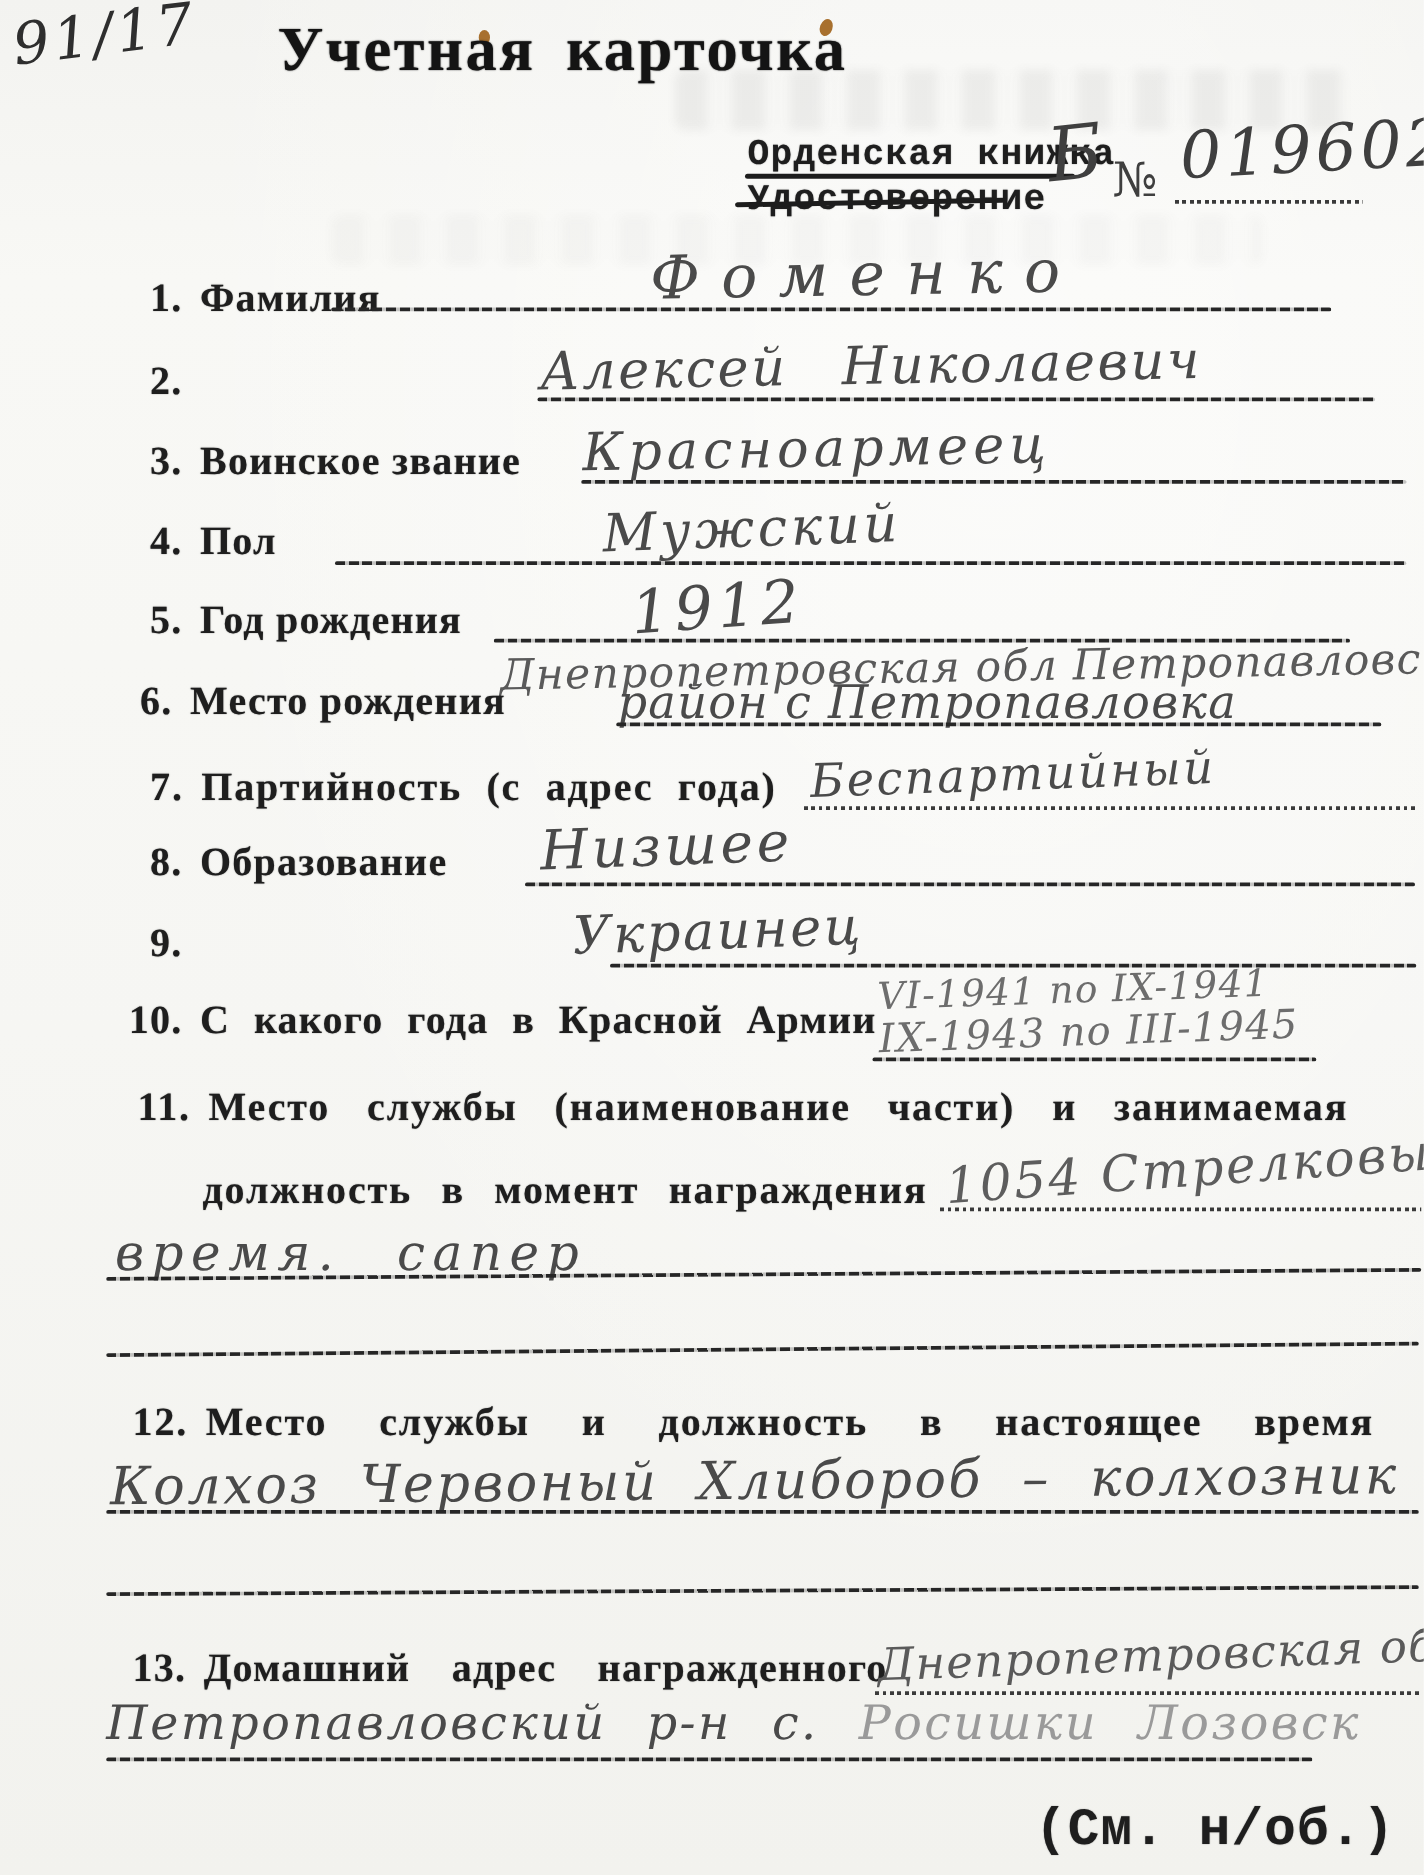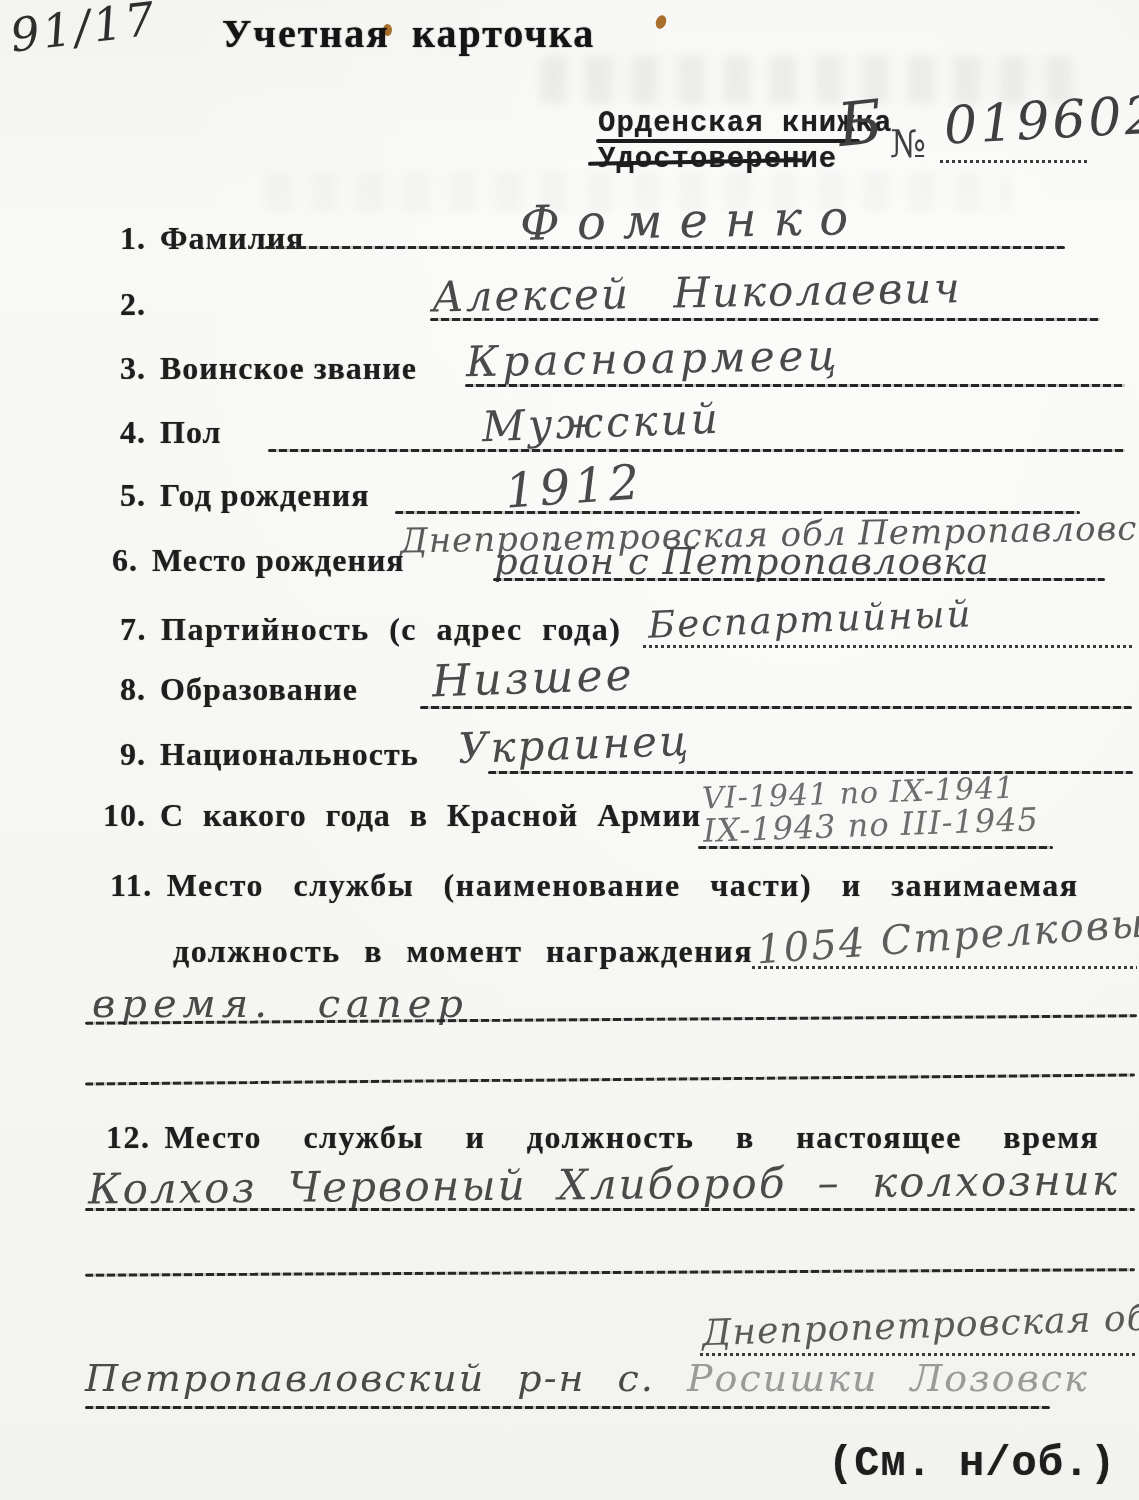--- a/index.html
+++ b/index.html
@@ -31,21 +31,21 @@
   .dotline{
     position:absolute;height:3px;
     background-image:repeating-linear-gradient(90deg,#3a3a3a 0 3px,transparent 3px 6px);
   }
   .solidline{position:absolute;background:#1d1d1d;border-radius:2px;}
   .ghost{position:absolute;filter:blur(4px);border-radius:8px;
     background:repeating-linear-gradient(90deg,rgba(110,110,110,.20) 0 26px,rgba(110,110,110,.02) 26px 46px);}
   .speck{position:absolute;background:#a8702e;border-radius:50%;}
   .title{
     position:absolute;font-family:"Liberation Serif", serif;font-weight:700;
-    font-size:40px;color:#141414;letter-spacing:2px;word-spacing:10px;
+    font-size:50px;color:#141414;letter-spacing:2px;word-spacing:10px;
     text-shadow:0 0 1.3px rgba(10,10,10,.8);white-space:nowrap;
   }
   .small-print{position:absolute;font-family:Liberation Mono, monospace;font-weight:700;
     font-size:29px;color:#1e1e1e;letter-spacing:1px;white-space:nowrap;
     text-shadow:0 0 1px rgba(20,20,20,.5);}
 </style>
 </head>
 <body>
 
 <div id="doc">
@@ -120,56 +120,59 @@
 
   <div class="lbl" style="left:120px;top:671px">
     <span>8.</span>
     <span>Образование</span>
   </div>
   <div class="hw" style="left:432px;top:652px;font-size:44px;letter-spacing:3px;transform:rotate(-2deg)">Низшее</div>
   <div class="line" style="left:420px;top:706px;width:712px"></div>
 
   <div class="lbl" style="left:120px;top:736px">
     <span>9.</span>
-    <span>Национальность</span>
   </div>
   <div class="hw" style="left:458px;top:720px;font-size:42px;letter-spacing:2px;transform:rotate(-2deg)">Украинец</div>
   <div class="line" style="left:488px;top:771px;width:645px"></div>
 
   <div class="hw hw-gray" style="left:702px;top:775px;font-size:30px;letter-spacing:1px;transform:rotate(-2deg)">VI-1941 по IX-1941</div>
   <div class="lbl" style="left:103px;top:797px;word-spacing:10px">
     <span>10.</span>
     <span>С какого года в Красной Армии</span>
   </div>
   <div class="hw hw-gray" style="left:703px;top:806px;font-size:32px;letter-spacing:1px;transform:rotate(-2deg)">IX-1943 по III-1945</div>
   <div class="line" style="left:698px;top:846px;width:355px"></div>
 
   <div class="lbl" style="left:110px;top:867px;word-spacing:20px;letter-spacing:1.5px">
     <span>11.</span>
     <span>Место службы (наименование части) и занимаемая</span>
   </div>
-  <div class="lbl" style="left:173px;top:933px;word-spacing:14px;letter-spacing:1.5px">
+  <div class="lbl" style="left:162px;top:933px;word-spacing:14px;letter-spacing:1.5px">
     <span>должность в момент награждения</span>
   </div>
   <div class="hw" style="left:756px;top:912px;font-size:40px;letter-spacing:2px;color:#5d5d5d;transform:rotate(-4deg)">1054 Стрелковый</div>
   <div class="dotline" style="left:752px;top:966px;width:385px"></div>
   <div class="hw" style="left:92px;top:980px;font-size:40px;letter-spacing:6px;word-spacing:26px">время. сапер</div>
   <div class="line" style="left:85px;top:1018px;width:1052px;transform:rotate(-0.4deg)"></div>
 
   <div class="line" style="left:85px;top:1078px;width:1050px;transform:rotate(-0.5deg)"></div>
 
   <div class="lbl" style="left:106px;top:1119px;word-spacing:32px;letter-spacing:1.5px">
     <span>12.</span>
     <span>Место службы и должность в настоящее время</span>
   </div>
   <div class="hw" style="left:88px;top:1160px;font-size:42px;letter-spacing:2px;word-spacing:16px;transform:rotate(-0.5deg)">Колхоз Червоный Хлибороб – колхозник</div>
   <div class="line" style="left:85px;top:1208px;width:1050px"></div>
 
   <div class="line" style="left:85px;top:1271px;width:1050px;transform:rotate(-0.3deg)"></div>
 
+  <div class="lbl" style="left:106px;top:1316px;word-spacing:24px">
+    <span>13.</span>
+    <span>Домашний адрес награжденного</span>
+  </div>
   <div class="hw" style="left:702px;top:1304px;font-size:36px;letter-spacing:1px;color:#5a5a5a;transform:rotate(-2deg)">Днепропетровская обл</div>
   <div class="dotline" style="left:700px;top:1353px;width:437px"></div>
   <div class="hw" style="left:85px;top:1356px;font-size:38px;letter-spacing:2px;word-spacing:18px">
     <span>Петропавловский р-н  с.</span>
     <span class="hw-faint">Росишки Лозовск</span>
   </div>
   <div class="line" style="left:85px;top:1406px;width:965px"></div>
 
   <div class="small-print" style="left:828px;top:1440px;font-size:42px">(См. н/об.)</div>
 

